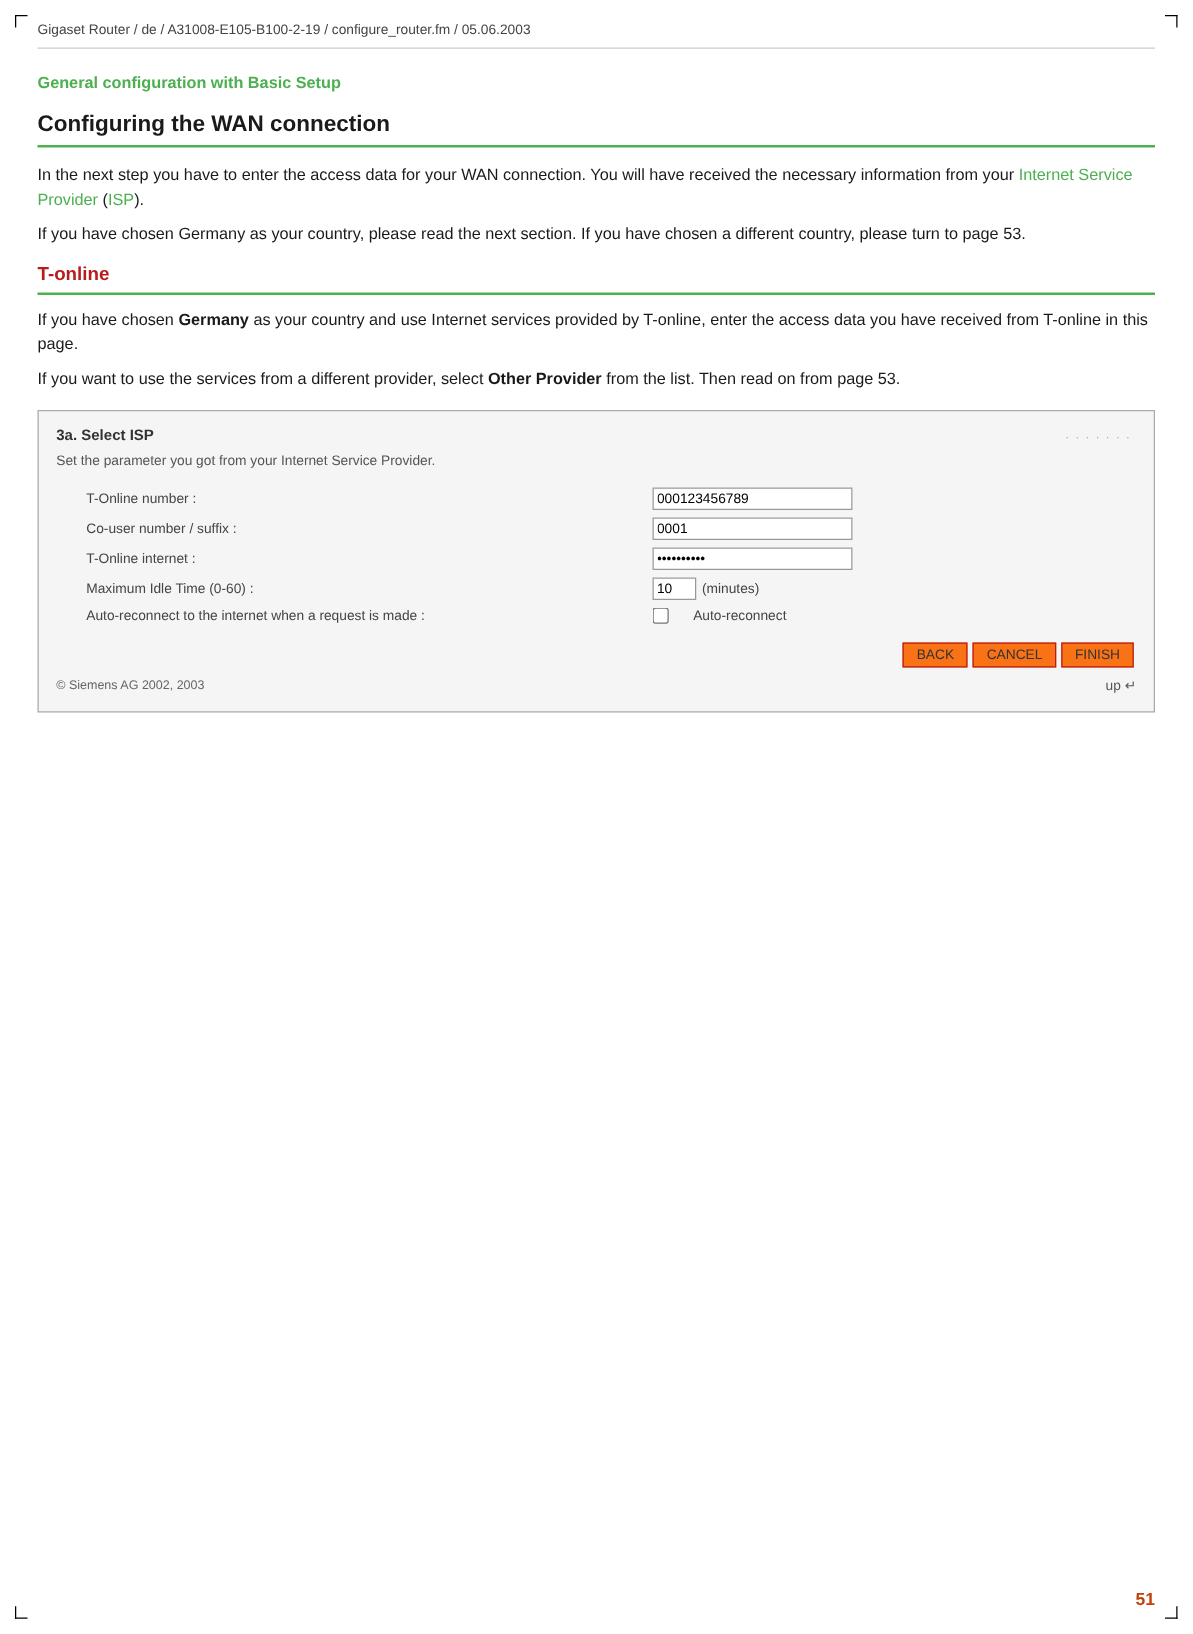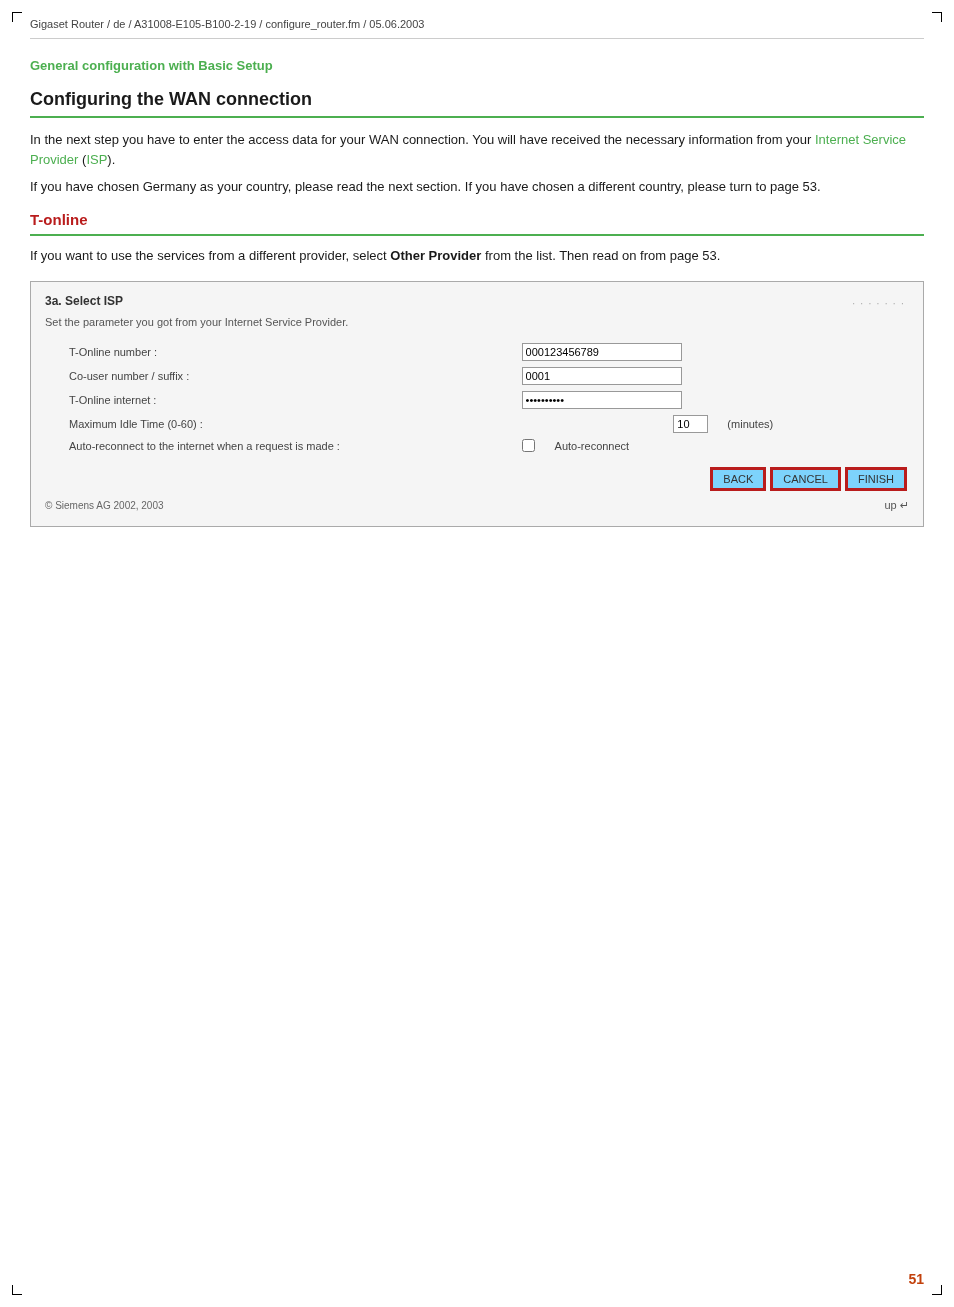--- a/index.html
+++ b/index.html
@@ -162,22 +162,21 @@
       background: #fff;
       padding: 1px 2px;
       font-size: 11px;
       width: 130px;
       height: 18px;
     }
 
     .idle-row {
       display: flex;
       align-items: center;
-      gap: 19px;
-      justify-content: center;
+      gap: 5px;
     }
     .idle-input {
       border: 1px solid #999;
       background: #fff;
       padding: 1px 3px;
       font-size: 11px;
       width: 35px;
       height: 18px;
     }
     .idle-label {
@@ -195,22 +194,22 @@
 
     
     .button-row {
       display: flex;
       justify-content: flex-end;
       gap: 4px;
       margin-top: 12px;
       padding-right: 2px;
     }
     .btn {
-      border: 3px solid #b91c1c;
-      background: #7dd3fc;
+      border: 1px solid #b91c1c;
+      background: #f97316;
       padding: 3px 10px;
       font-size: 11px;
       color: #333;
       cursor: pointer;
       min-width: 50px;
       text-align: center;
     }
 
     
     .box-footer {
@@ -277,20 +276,23 @@
     In the next step you have to enter the access data for your WAN connection. You will have received the necessary information from your <span class="link">Internet Service Provider</span> (<span class="link">ISP</span>).
   </p>
   <p class="body-text">
     If you have chosen Germany as your country, please read the next section. If you have chosen a different country, please turn to page 53.
   </p>
 
   <div class="sub-heading">T-online</div>
   <div class="sub-heading-underline"></div>
 
   <p class="body-text">
+    If you have chosen <strong>Germany</strong> as your country and use Internet services provided by T-online, enter the access data you have received from T-online in this page.
+  </p>
+  <p class="body-text">
     If you want to use the services from a different provider, select <strong>Other Provider</strong> from the list. Then read on from page 53.
   </p>
 
   <div class="ui-box">
     <div class="ui-box-inner">
       <span class="dotted-right">· · · · · · ·</span>
       <div class="ui-box-title">3a. Select ISP</div>
       <div class="ui-box-subtitle">Set the parameter you got from your Internet Service Provider.</div>
 
       <table class="form-table">

